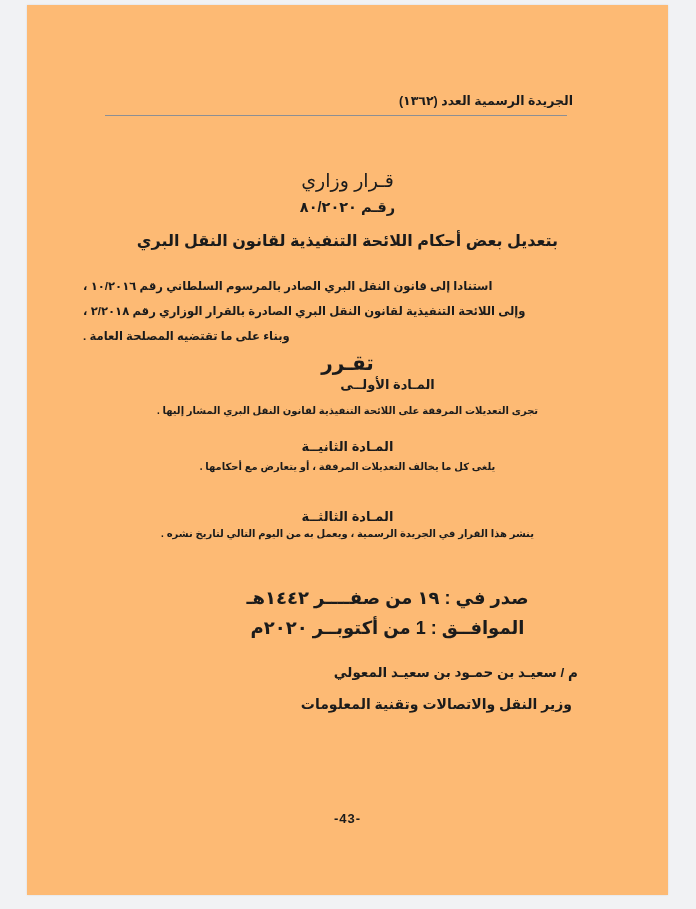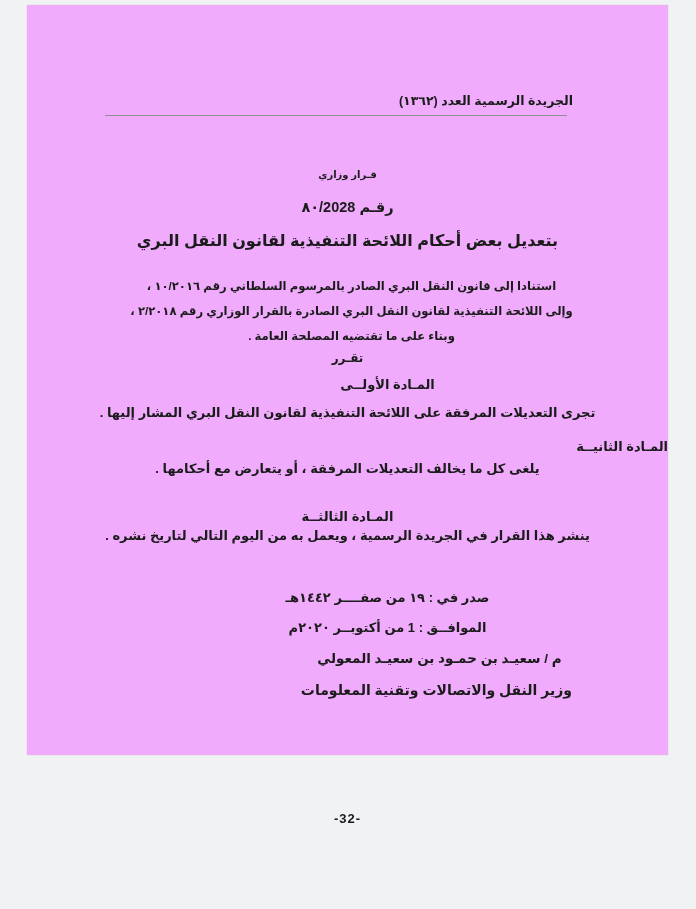--- a/index.html
+++ b/index.html
@@ -12,22 +12,22 @@
     background: #f1f2f4;
     font-family: "Liberation Sans", "DejaVu Sans", sans-serif;
     overflow: hidden;
   }
 
   .page-canvas {
     position: absolute;
     left: 27px;
     top: 5px;
     width: 641px;
-    height: 750px;
-    background: #f0abfc;
+    height: 890px;
+    background: #fdba74;
     box-shadow: 0 0 2px rgba(0,0,0,0.10);
   }
 
   .doc-body {
     position: absolute;
     left: 0;
     top: 0;
     width: 641px;
     height: 890px;
     direction: rtl;
@@ -64,22 +64,22 @@
     white-space: nowrap;
   }
   .ministry-title {
     top: 130px;
     font-size: 15.5px;
     font-weight: bold;
     letter-spacing: 0.2px;
   }
   .decision-kind {
     top: 164px;
-    font-size: 10px;
-    font-weight: bold;
+    font-size: 19px;
+    font-weight: normal;
   }
   .decision-number {
     top: 194px;
     font-size: 14.5px;
     font-weight: bold;
   }
   .decision-subject {
     top: 226px;
     font-size: 16px;
     font-weight: bold;
@@ -87,78 +87,79 @@
 
   
   .preamble {
     position: absolute;
     top: 268px;
     right: 0;
     left: 0;
     width: 641px;
     padding: 0 48px 0 56px;
     box-sizing: border-box;
-    text-align: center;
+    text-align: left;
   }
   .preamble-line {
     font-size: 11.6px;
     font-weight: bold;
     line-height: 25px;
     white-space: nowrap;
   }
 
   
   .enact-word {
     top: 346px;
-    font-size: 12px;
+    font-size: 20px;
     font-weight: bold;
   }
   .article-heading {
     font-size: 13px;
     font-weight: bold;
   }
   .art1-heading { top: 372px; padding-left: 40px; }
-  .art2-heading { top: 434px; text-align: right; }
+  .art2-heading { top: 434px; }
   .art3-heading { top: 504px; }
 
   .article-text {
     position: absolute;
     left: 0;
     width: 641px;
     text-align: center;
-    font-size: 13px;
+    font-size: 10px;
     font-weight: bold;
     white-space: nowrap;
   }
   .art1-text { top: 400px; }
   .art2-text { top: 456px; }
   .art3-text { top: 523px; }
 
   
   .date-block {
     position: absolute;
     top: 578px;
     right: 0;
     width: 641px;
     padding-left: 80px;
     box-sizing: border-box;
     text-align: center;
   }
   .date-line {
-    font-size: 13px;
+    font-size: 18px;
     font-weight: bold;
     line-height: 30px;
     white-space: nowrap;
   }
 
   
   .signature-block {
     position: absolute;
-    top: 645px;
+    top: 659px;
     right: 90px;
+    text-align: right;
   }
   .signer-name {
     font-size: 13.5px;
     font-weight: bold;
     white-space: nowrap;
   }
   .signer-title {
     margin-top: 16px;
     margin-right: 6px;
     font-size: 14px;
@@ -184,21 +185,21 @@
 <div class="page-canvas">
   <div class="doc-body">
 
     <div class="gazette-header">الجريدة الرسمية العدد (١٣٦٢)</div>
 
     <div class="header-rule"></div>
 
 
     <div class="center-line decision-kind">قـرار وزاري</div>
 
-    <div class="center-line decision-number">رقـم ٨٠/2028</div>
+    <div class="center-line decision-number">رقـم ٨٠/٢٠٢٠</div>
 
     <div class="center-line decision-subject">بتعديل بعض أحكام اللائحة التنفيذية لقانون النقل البري</div>
 
     <div class="preamble">
       <div class="preamble-line">استنادا إلى قانون النقل البري الصادر بالمرسوم السلطاني رقم ١٠/٢٠١٦ ،</div>
       <div class="preamble-line">وإلى اللائحة التنفيذية لقانون النقل البري الصادرة بالقرار الوزاري رقم ٢/٢٠١٨ ،</div>
       <div class="preamble-line">وبناء على ما تقتضيه المصلحة العامة .</div>
     </div>
 
     <div class="center-line enact-word">تقـرر</div>
@@ -215,16 +216,16 @@
     <div class="date-block">
       <div class="date-line">صدر في : ١٩ من صفــــر ١٤٤٢هـ</div>
       <div class="date-line">الموافــق : 1  من أكتوبــر ٢٠٢٠م</div>
     </div>
 
     <div class="signature-block">
       <div class="signer-name">م / سعيـد بن حمـود بن سعيـد المعولي</div>
       <div class="signer-title">وزير النقل والاتصالات وتقنية المعلومات</div>
     </div>
 
-    <div class="page-number">-32-</div>
+    <div class="page-number">-43-</div>
 
   </div>
 </div>
 
 </body></html>

